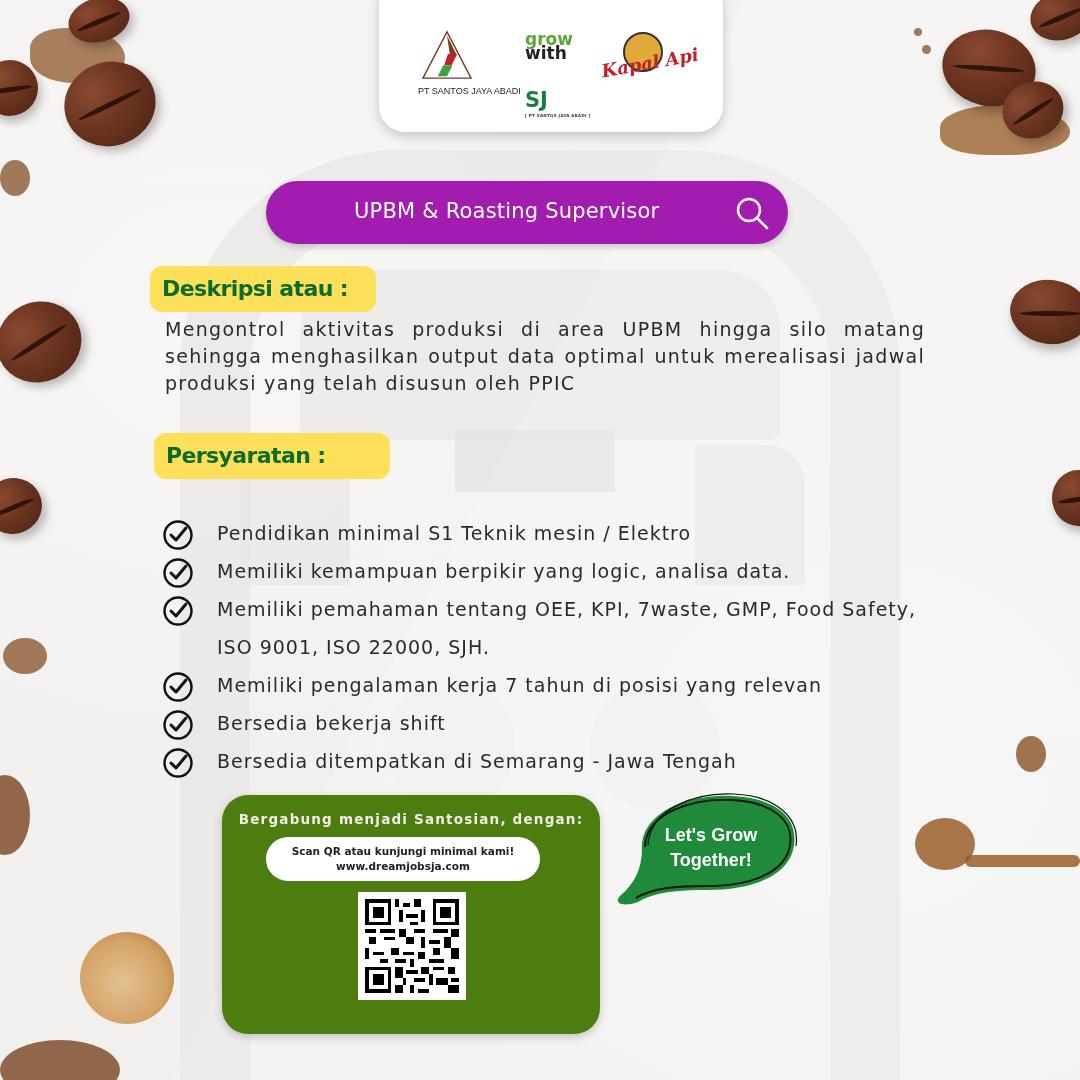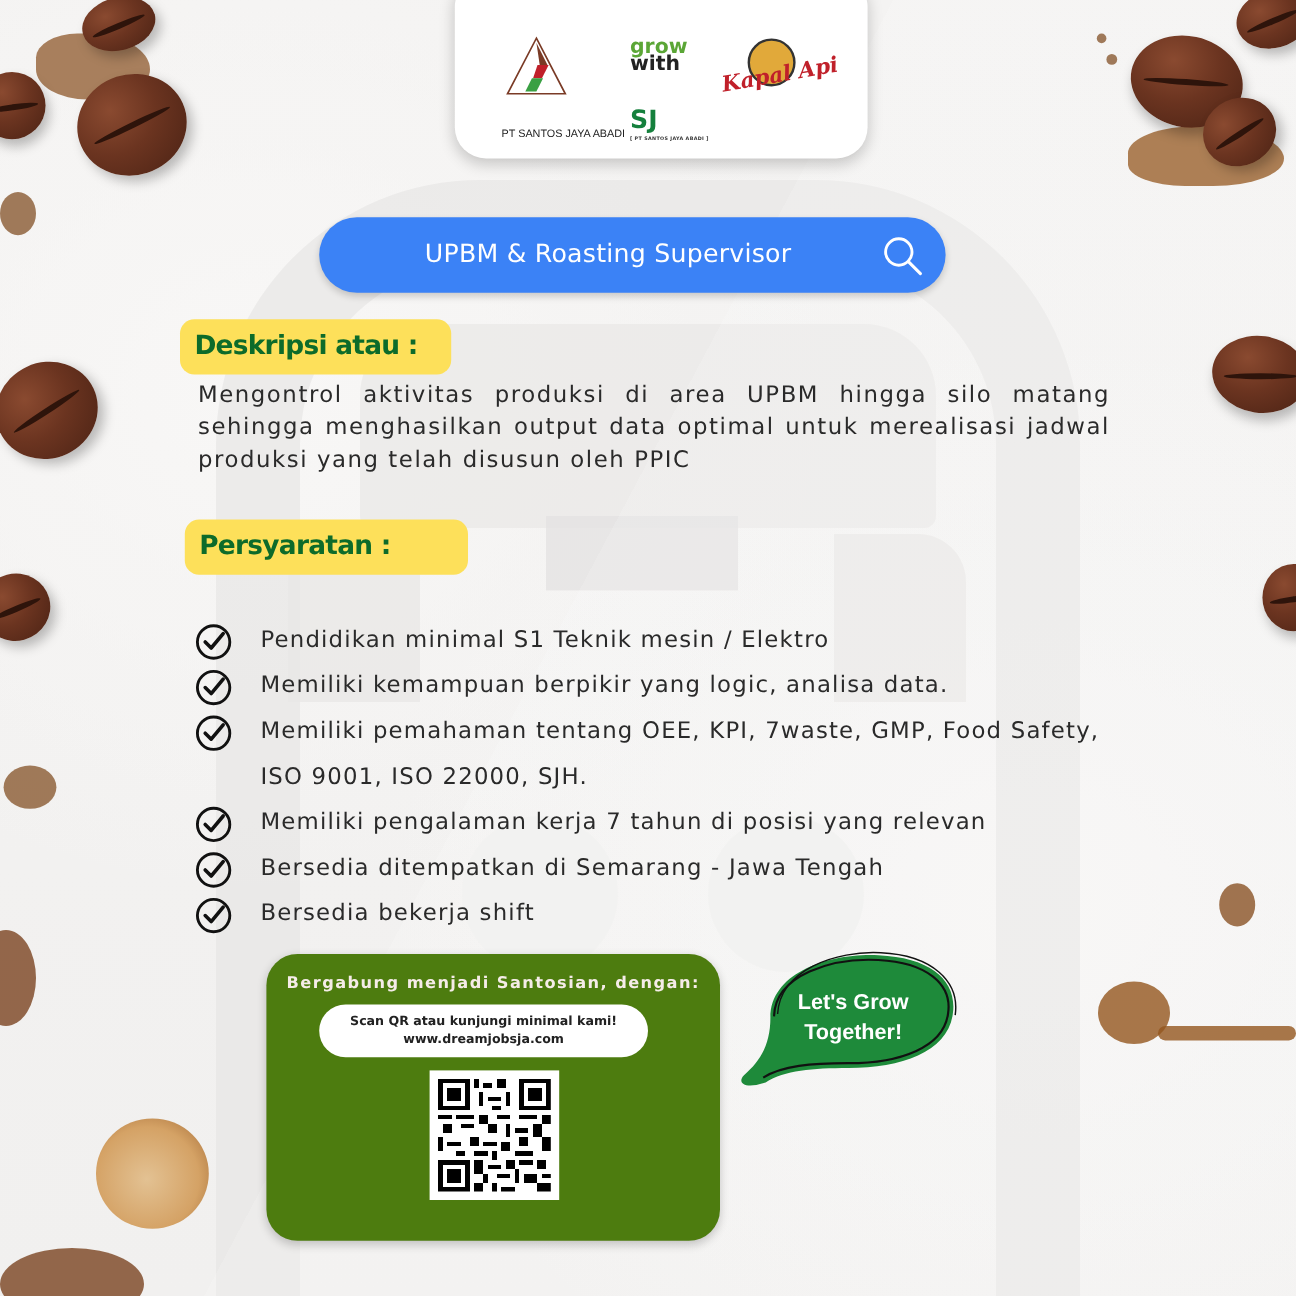--- a/index.html
+++ b/index.html
@@ -38,34 +38,34 @@
   }
   .stain { position:absolute; border-radius:50%; background:#8a5a32; opacity:.8; }
 
   
   .logo-card {
     position:absolute; left:379px; top:-20px; width:344px; height:152px;
     background:#fff; border-radius:26px; box-shadow:0 4px 12px rgba(0,0,0,.2);
   }
   .logo-psja { position:absolute; left:20px; top:50px; width:96px; text-align:center; }
   .psja-tri { width:56px; height:50px; margin:0 auto; position:relative; }
-  .psja-caption { font-family:"Liberation Sans",sans-serif; font-size:9px; color:#222; margin-top:22px; white-space:nowrap;padding-left:19px; }
+  .psja-caption { font-family:"Liberation Sans",sans-serif; font-size:9px; color:#222; margin-top:2px; white-space:nowrap;padding-left:19px; }
   .logo-grow { position:absolute; left:146px; top:52px; width:68px; font-family:"DejaVu Sans",sans-serif; font-weight:bold; line-height:14px; }
   .logo-grow .g1 { color:#5ba636; font-size:17px; }
   .logo-grow .g2 { color:#222; font-size:17px; }
   .logo-grow .g3 { color:#15803d; font-size:21px;margin-top:33px; }
   .logo-grow .g4 { font-size:4px; color:#333; letter-spacing:.3px; margin-top:2px; }
   .logo-kapal { position:absolute; left:222px; top:52px; width:100px; height:60px; }
   .kapal-circle { position:absolute; left:22px; top:0; width:36px; height:36px; border-radius:50%; background:#e1a93a; border:2px solid #333; }
   .kapal-text { position:absolute; left:0; top:20px; font-family:"DejaVu Serif",serif; font-style:italic; font-weight:bold; color:#c0202a; font-size:18px; transform:rotate(-10deg); }
 
   
   .title-bar {
     position:absolute; left:266px; top:181px; width:522px; height:63px;
-    background:#3b82f6; border-radius:32px;
+    background:#a21caf; border-radius:32px;
     box-shadow:0 3px 6px rgba(0,0,0,.18);
   }
   .title-text {
     position:absolute; left:88px; top:18px; color:#fff;
     font-family:"DejaVu Sans",sans-serif; font-size:21px; letter-spacing:.2px;
   }
   .search-icon { position:absolute; left:468px; top:14px; width:36px; height:36px; }
 
   
   .section-label {
@@ -208,28 +208,28 @@
         <circle cx="16" cy="16" r="13.5" fill="none" stroke="#111" stroke-width="2.4"></circle>
         <polyline points="9,16 14,21 24,9" fill="none" stroke="#111" stroke-width="3" stroke-linecap="round" stroke-linejoin="round"></polyline>
       </svg>
     <span>Memiliki pengalaman kerja 7 tahun di posisi yang relevan</span>
   </li>
   <li class="req-item">
     <svg class="check-icon" viewBox="0 0 32 32">
         <circle cx="16" cy="16" r="13.5" fill="none" stroke="#111" stroke-width="2.4"></circle>
         <polyline points="9,16 14,21 24,9" fill="none" stroke="#111" stroke-width="3" stroke-linecap="round" stroke-linejoin="round"></polyline>
       </svg>
+    <span>Bersedia bekerja shift</span>
+  </li>
+  <li class="req-item">
+    <svg class="check-icon" viewBox="0 0 32 32">
+        <circle cx="16" cy="16" r="13.5" fill="none" stroke="#111" stroke-width="2.4"></circle>
+        <polyline points="9,16 14,21 24,9" fill="none" stroke="#111" stroke-width="3" stroke-linecap="round" stroke-linejoin="round"></polyline>
+      </svg>
     <span>Bersedia ditempatkan di Semarang - Jawa Tengah</span>
-  </li>
-  <li class="req-item">
-    <svg class="check-icon" viewBox="0 0 32 32">
-        <circle cx="16" cy="16" r="13.5" fill="none" stroke="#111" stroke-width="2.4"></circle>
-        <polyline points="9,16 14,21 24,9" fill="none" stroke="#111" stroke-width="3" stroke-linecap="round" stroke-linejoin="round"></polyline>
-      </svg>
-    <span>Bersedia bekerja shift</span>
   </li>
 </ul>
 
 <div class="join-box">
   <div class="join-heading">Bergabung menjadi Santosian, dengan:</div>
   <div class="join-pill">
     <div>Scan QR atau kunjungi minimal kami!</div>
     <div>www.dreamjobsja.com</div>
   </div>
   <div class="qr">

